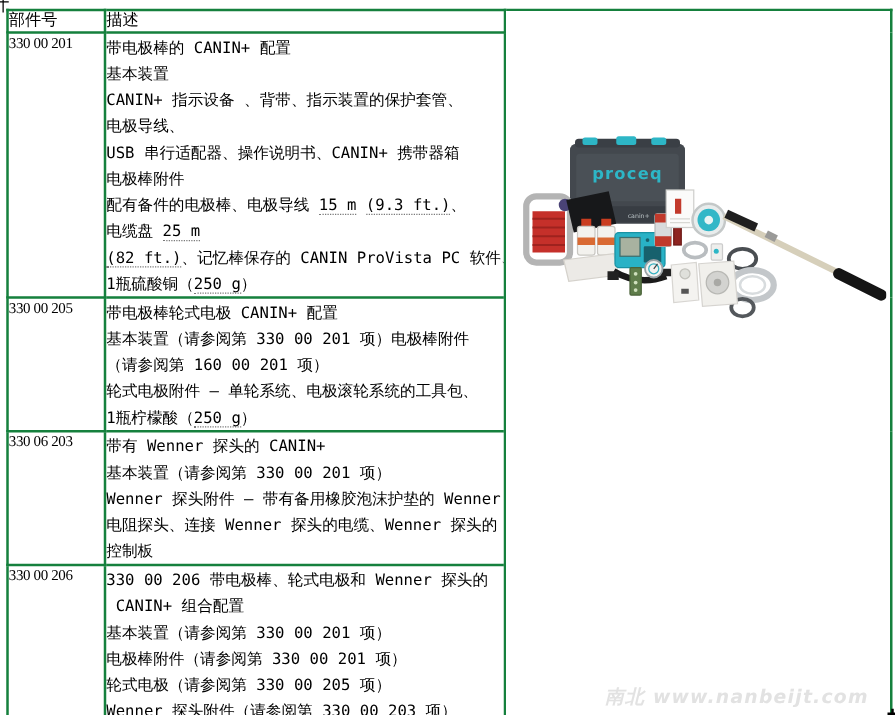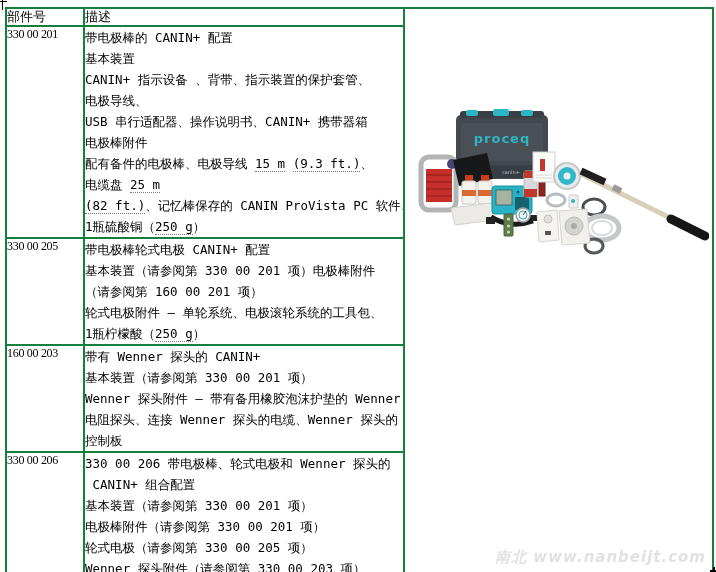--- a/index.html
+++ b/index.html
@@ -26,21 +26,21 @@
   tbody tr:nth-child(5){height:125px;}
   td.hdr{font-size:13px;padding:1px 0 0 7px;line-height:16px;white-space:nowrap;}
   td.part{font-size:12px;padding:4px 0 0 7px;white-space:nowrap;letter-spacing:-0.3px;font-family:Liberation Serif, serif;}
   td.desc{padding:2px 0 0 7px;margin-left:36px;}
   .line{font-size:12.5px;line-height:21px;height:21px;white-space:pre;}
   .dotted{border-bottom:1px dotted #7a7a7a;}
   
   td.photo-cell{position:relative;background:#fff;}
   .photo-svg{position:absolute;left:2px;top:98px;width:302px;height:152px;}
   .watermark{
-    position:absolute;right:6px;bottom:12px;
+    position:absolute;right:17px;bottom:12px;
     font-family:"DejaVu Sans","Liberation Sans",sans-serif;
     font-size:15px;font-weight:bold;font-style:italic;
     color:#e2e2e2;letter-spacing:1px;white-space:nowrap;
   }
   
   .frag{position:absolute;background:#000;}
   .frag-tl-v{left:2px;top:0;width:1px;height:10px;}
   .frag-tl-h{left:0;top:1px;width:7px;height:1px;}
   .frag-br-h{right:0;bottom:0;width:6px;height:2px;}
   .frag-br-v{right:1px;bottom:0;width:2px;height:5px;}
@@ -193,21 +193,21 @@
         <td class="part">330 00 205</td>
         <td class="desc">
           <div class="line"><span>带电极棒轮式电极 CANIN+ 配置</span></div>
           <div class="line"><span>基本装置（请参阅第 330 00 201 项）电极棒附件</span></div>
           <div class="line"><span>（请参阅第 160 00 201 项）</span></div>
           <div class="line"><span>轮式电极附件 — 单轮系统、电极滚轮系统的工具包、</span></div>
           <div class="line"><span>1瓶柠檬酸（</span><span class="dotted">250 g</span><span>）</span></div>
         </td>
       </tr>
       <tr>
-        <td class="part">160 00 203</td>
+        <td class="part">330 06 203</td>
         <td class="desc">
           <div class="line"><span>带有 Wenner 探头的 CANIN+</span></div>
           <div class="line"><span>基本装置（请参阅第 330 00 201 项）</span></div>
           <div class="line"><span>Wenner 探头附件 — 带有备用橡胶泡沫护垫的 Wenner</span></div>
           <div class="line"><span>电阻探头、连接 Wenner 探头的电缆、Wenner 探头的</span></div>
           <div class="line"><span>控制板</span></div>
         </td>
       </tr>
       <tr>
         <td class="part">330 00 206</td>

